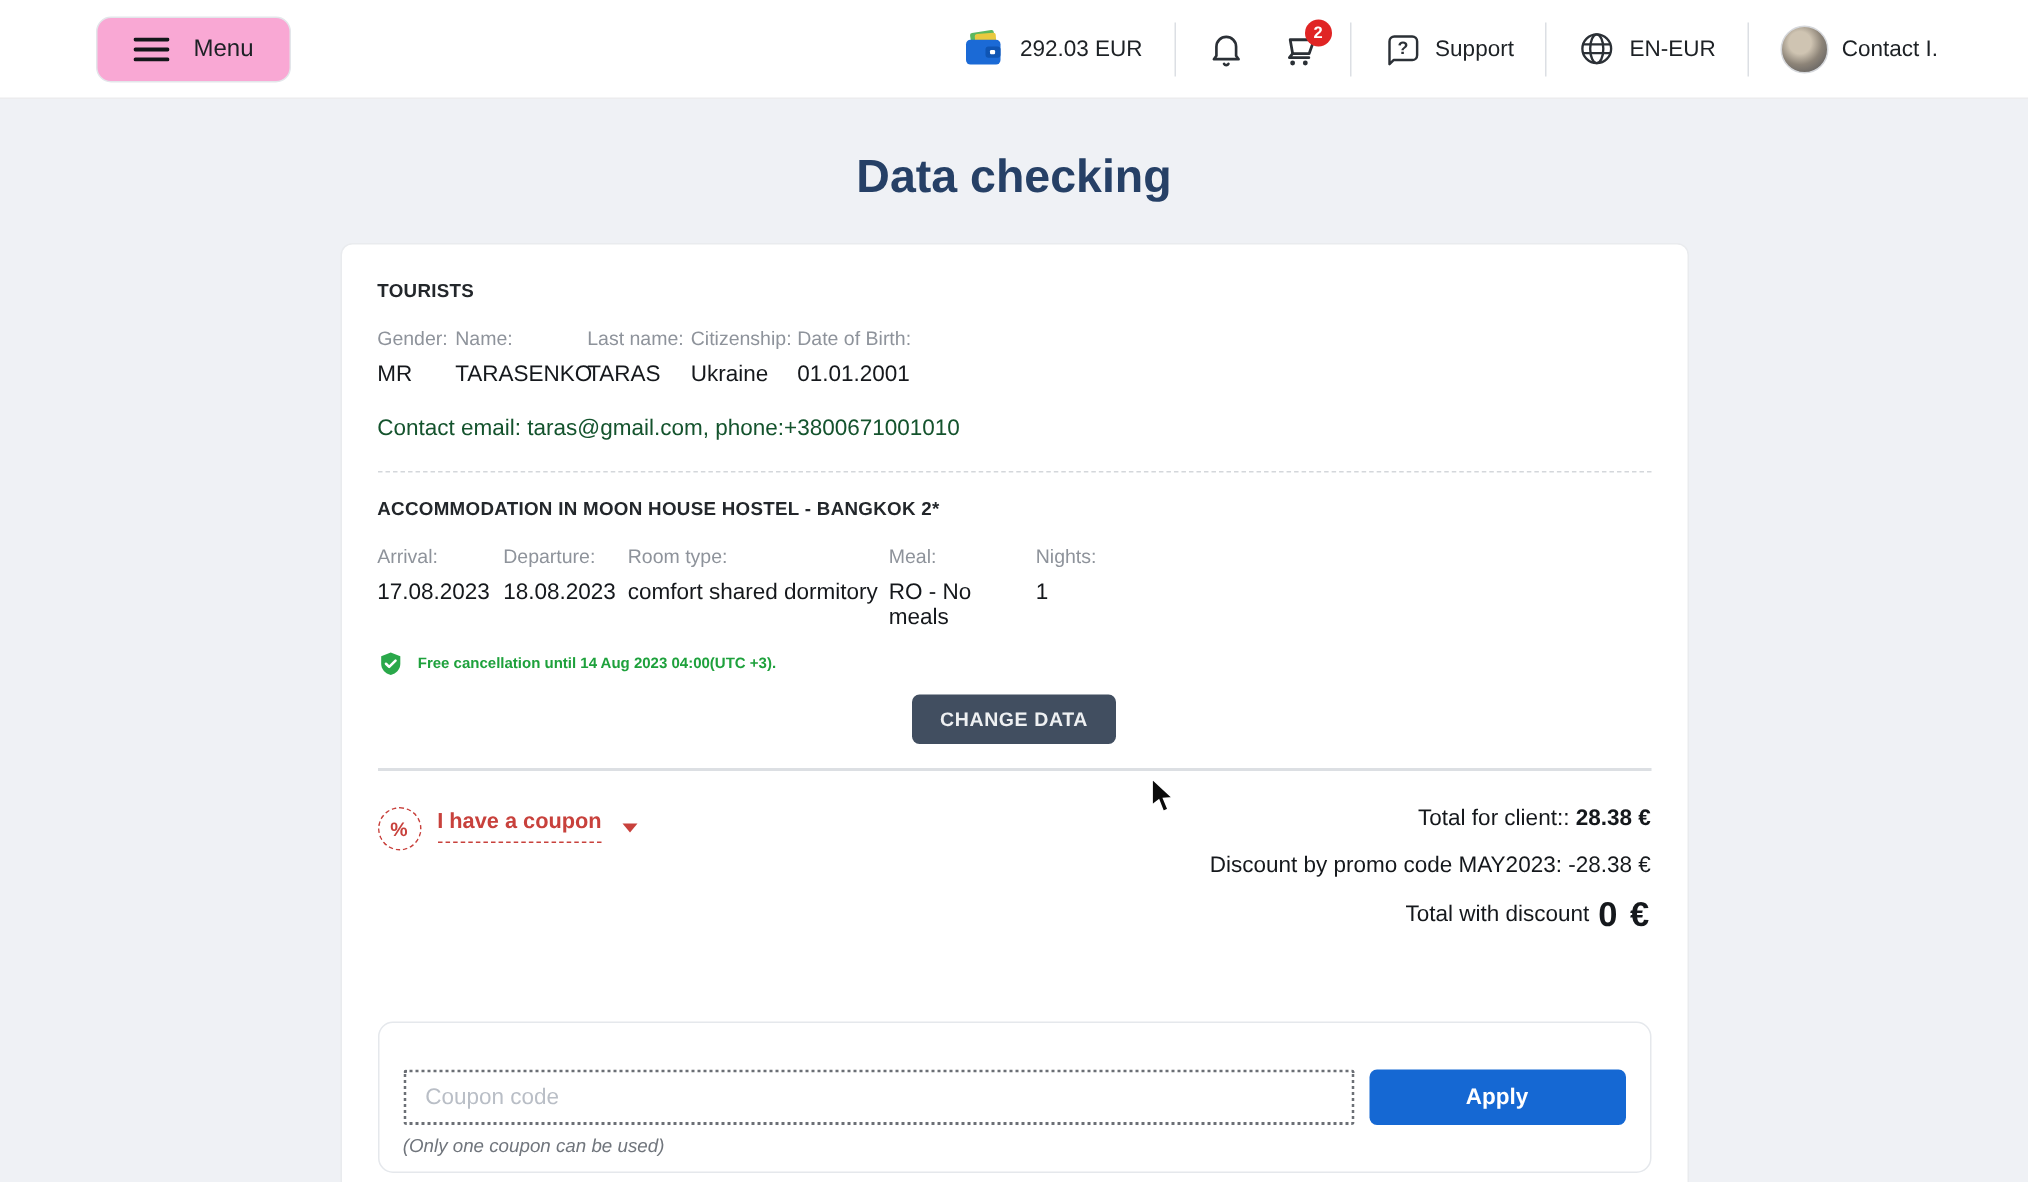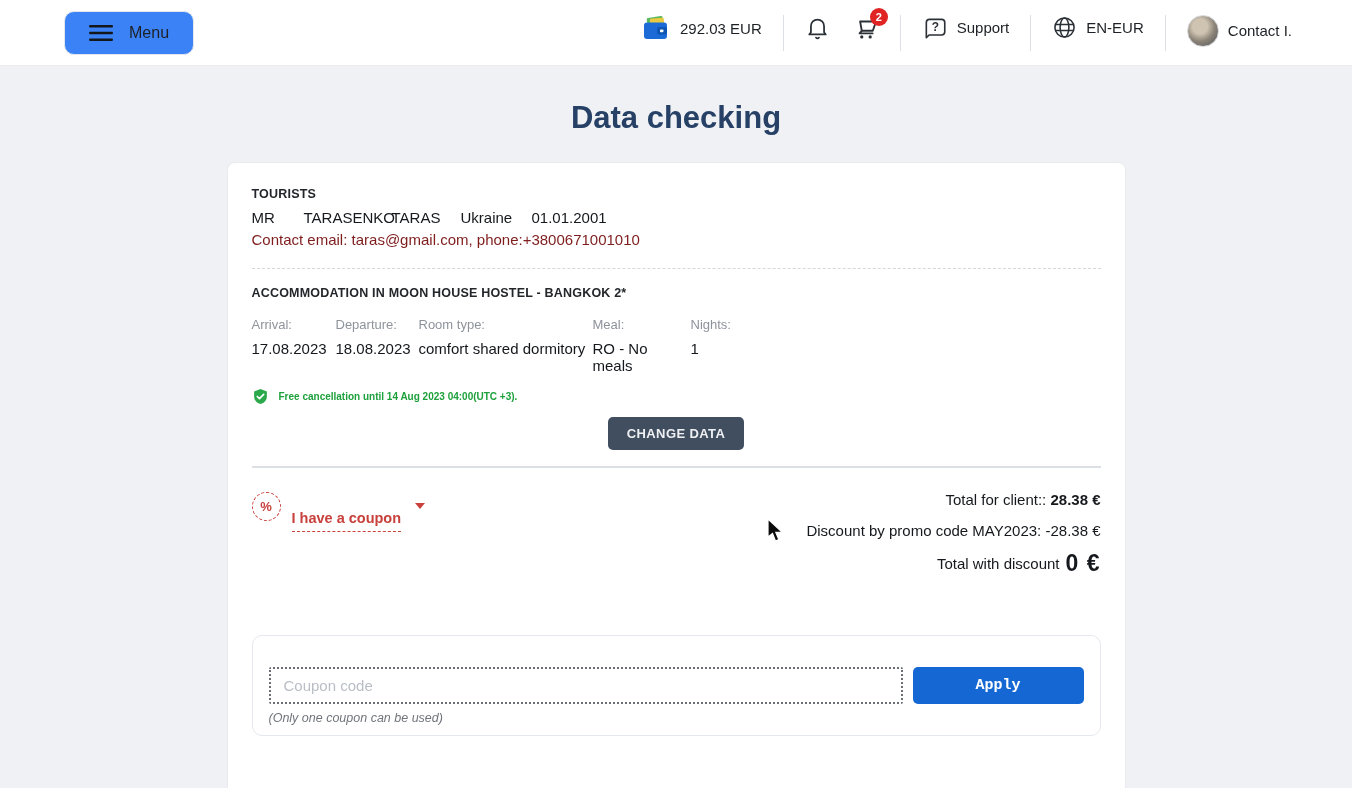--- a/index.html
+++ b/index.html
@@ -25,25 +25,25 @@
   }
   .logo-text .blue-dot {
     position:absolute; left:51px; top:1px; width:10px; height:10px;
     border-radius:50%; background:#2079e2;
   }
   .logo-badge {
     background:#0d0f12; color:#fff; font-weight:700; font-size:15px;
     letter-spacing:1.5px; padding:5px 11px; border-radius:9px;
   }
   .menu-btn {
-    display:flex; align-items:center; gap:16px; background:#3b82f6;
+    display:flex; align-items:center; gap:16px; background:#f9a8d4;
     border:1px solid #e3e6ea; border-radius:10px; padding:12px 24px;
     font-size:16px; color:#1d2125; cursor:pointer;
   }
-  .header-right { display:flex; align-items:flex-start; gap:21px; }
+  .header-right { display:flex; align-items:center; gap:21px; }
   .h-item { display:flex; align-items:center; gap:9px; font-size:15px; color:#1d2125; cursor:pointer; }
   .h-divider { width:1px; height:36px; background:#dcdfe4; }
   .cart-wrap { position:relative; }
   .cart-badge {
     position:absolute; top:-7px; right:-9px; min-width:18px; height:18px;
     background:#e02424; color:#fff; border-radius:50%; font-size:11px;
     font-weight:700; display:flex; align-items:center; justify-content:center;
   }
   .avatar {
     width:32px; height:32px; border-radius:50%;
@@ -61,21 +61,21 @@
     border:1px solid #e9ebee; padding:24px 24px 40px; min-height:660px;
   }
 
   .section-title { font-size:12.5px; font-weight:700; color:#23272b; letter-spacing:.2px; }
 
   .trow { display:flex; }
   .trow.labels { margin-top:17px; font-size:13px; color:#8e939b; }
   .trow.values { margin-top:8px; font-size:15px; color:#15181c; }
   .t-col0{width:52px}.t-col1{width:88px}.t-col2{width:69px}.t-col3{width:71px}.t-col4{width:auto}
   .a-col0{width:84px}.a-col1{width:83px}.a-col2{width:174px}.a-col3{width:98px}.a-col4{width:auto}
-  .contact-line { margin-top:5px; font-size:15px; color:#7f1d1d; }
+  .contact-line { margin-top:19px; font-size:15px; color:#14532d; }
 
   .dashed-divider { border-top:1px dashed #d4d7db; margin:20px 0 17px; }
   .solid-divider { border-top:2px solid #dcdfe3; margin:16px 0 0; }
 
   .cancellation {
     display:flex; align-items:center; gap:10px; margin-top:14px;
     color:#1ea13c; font-size:10px; font-weight:700;
   }
 
   .change-btn-row { display:flex; justify-content:center; margin:12px 0 16px; }
@@ -87,21 +87,21 @@
 
   .coupon-totals-row { display:flex; justify-content:space-between; margin-top:22px; }
   .coupon-toggle { display:flex; align-items:flex-start; gap:11px; cursor:pointer; }
   .percent-badge {
     width:29px; height:29px; border:1.5px dashed #c8413c; border-radius:50%;
     color:#c8413c; font-size:13px; font-weight:700;
     display:flex; align-items:center; justify-content:center; margin-top:2px;
   }
   .coupon-toggle-label {
     color:#c8413c; font-size:14.5px; font-weight:700;
-    border-bottom:1px dashed #c8413c; padding-bottom:5px; margin-top:20px;
+    border-bottom:1px dashed #c8413c; padding-bottom:5px; margin-top:4px;
   }
   .caret-down {
     width:0; height:0; border-left:5px solid transparent; border-right:5px solid transparent;
     border-top:6px solid #c8413c; margin-top:13px; margin-left:3px;
   }
   .totals { text-align:right; font-size:15px; color:#15181c; }
   .totals-line { margin-bottom:12px; line-height:19px; }
   .totals-line.with-big { margin-top:14px; display:flex; justify-content:flex-end; align-items:flex-start; gap:6px; }
   .bold { font-weight:700; }
   .big-amount { font-size:23px; font-weight:700; letter-spacing:1px; }
@@ -112,21 +112,21 @@
   }
   .coupon-input-row { display:flex; gap:10px; }
   .coupon-input {
     flex:1; height:37px; border:2px dotted #6b6f75; border-radius:2px;
     padding:0 13px; font-family:inherit; font-size:15px; color:#3a3e44;
     outline:none; background:#fff;
   }
   .coupon-input::placeholder { color:#b9bec6; }
   .apply-btn {
     width:171px; height:37px; background:#1568d3; color:#fff; border:none;
-    border-radius:5px; font-family:Liberation Mono, monospace; font-size:15px; font-weight:700; cursor:pointer;
+    border-radius:5px; font-family:Liberation Sans, sans-serif; font-size:15px; font-weight:700; cursor:pointer;
   }
   .coupon-note { margin-top:7px; font-size:12.5px; font-style:italic; color:#70757c; }
 
   .cursor { position:absolute; left:764px; top:518px; pointer-events:none; }
 
   svg.icon { display:block; }
 </style>
 </head>
 <body>
 
@@ -201,20 +201,27 @@
       <span>Contact I.</span>
     </div>
   </div>
 </div>
 
 <h1 class="page-title">Data checking</h1>
 
 <div class="card">
 
   <div class="section-title">TOURISTS</div>
+  <div class="trow labels">
+    <span class="t-col0">Gender:</span>
+    <span class="t-col1">Name:</span>
+    <span class="t-col2">Last name:</span>
+    <span class="t-col3">Citizenship:</span>
+    <span class="t-col4">Date of Birth:</span>
+  </div>
   <div class="trow values">
     <span class="t-col0">MR</span>
     <span class="t-col1">TARASENKO</span>
     <span class="t-col2">TARAS</span>
     <span class="t-col3">Ukraine</span>
     <span class="t-col4">01.01.2001</span>
   </div>
   <div class="contact-line">Contact email: taras@gmail.com, phone:+3800671001010</div>
 
   <div class="dashed-divider"></div>

